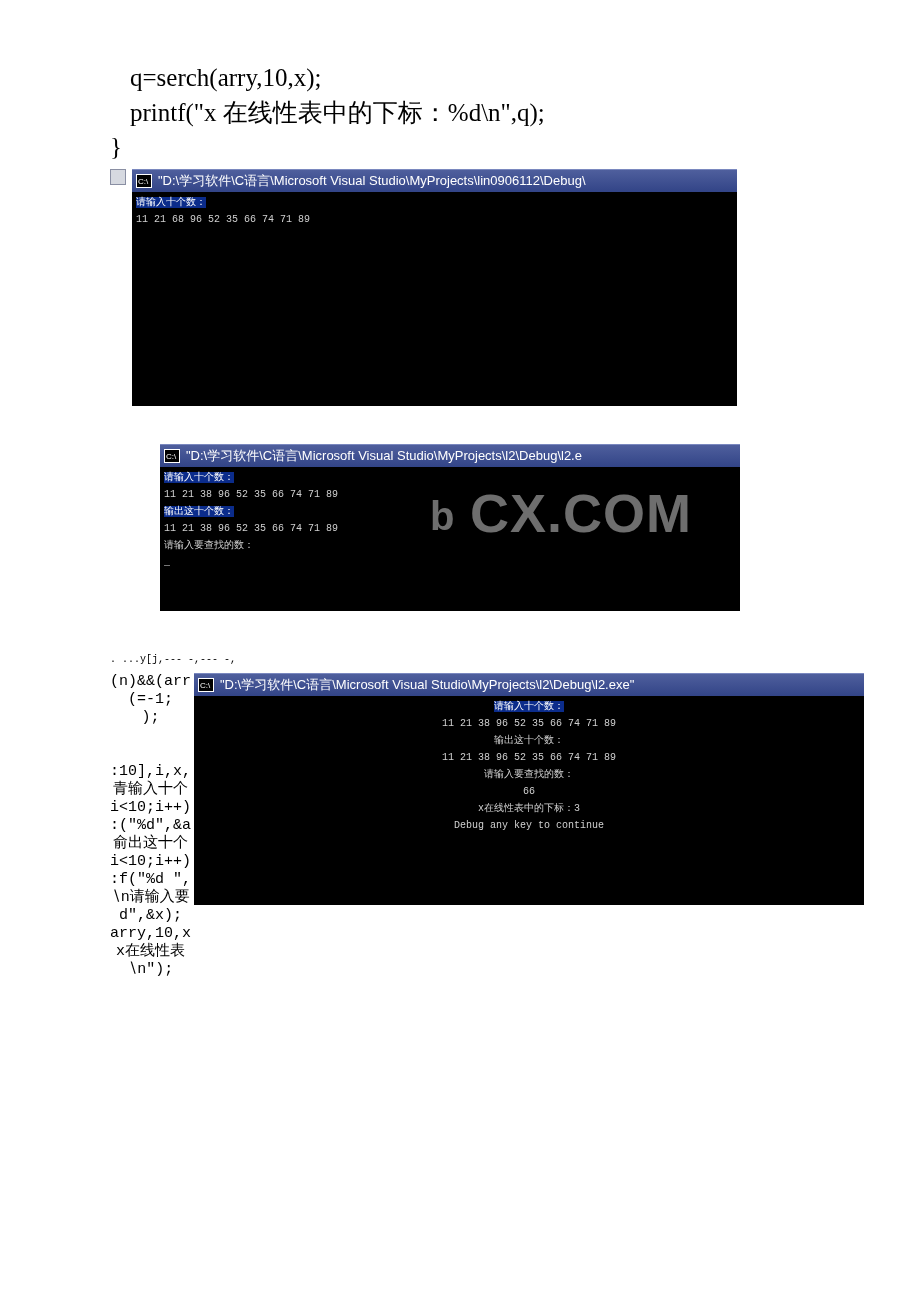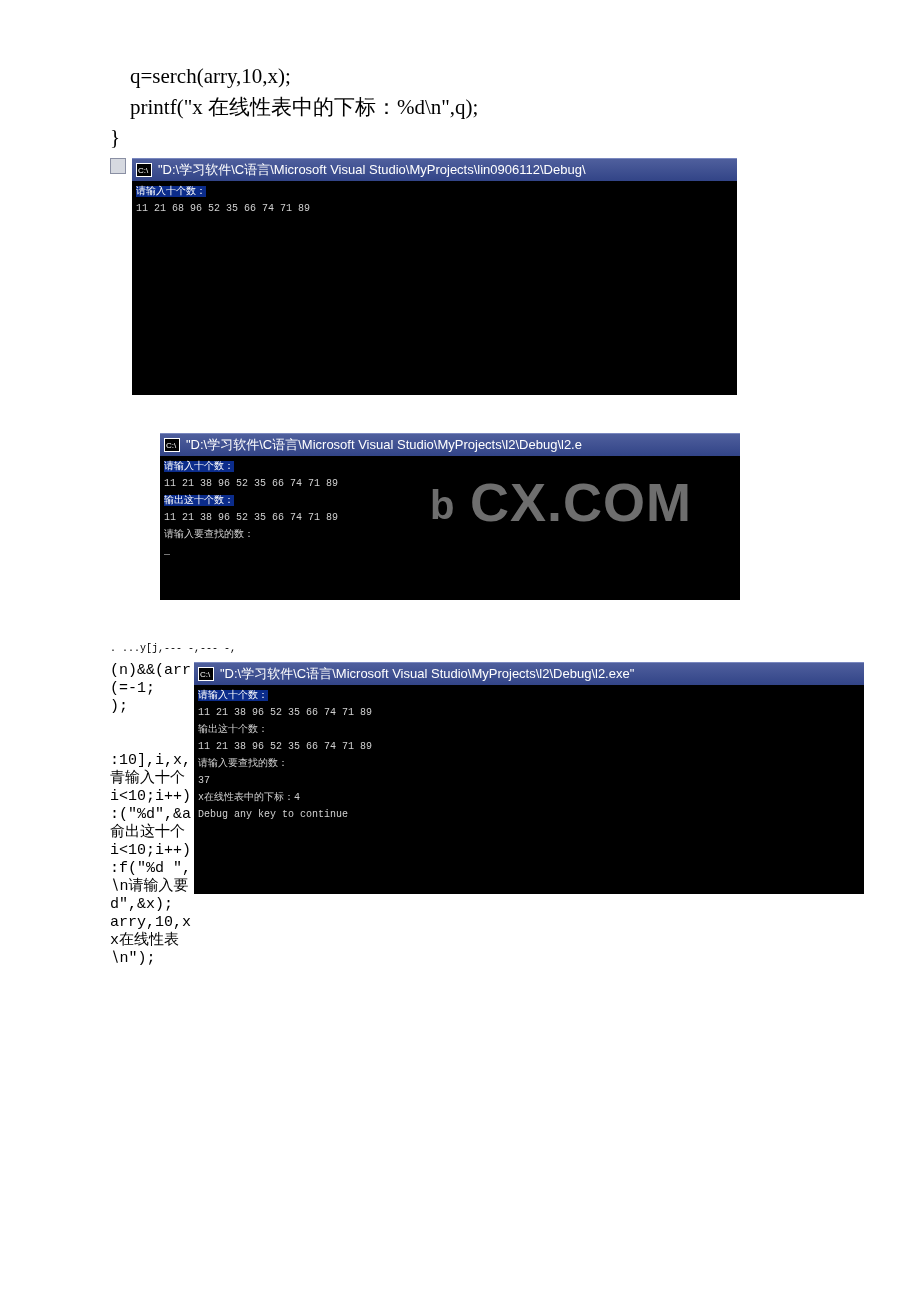--- a/index.html
+++ b/index.html
@@ -7,21 +7,21 @@
     padding: 0;
     background: #ffffff;
     font-family: "Times New Roman", serif;
     width: 920px;
   }
   .page {
     padding: 60px 50px 40px 50px;
     position: relative;
   }
   .code-line {
-    font-size: 21px;
+    font-size: 25px;
     color: #000;
     margin: 4px 0 4px 80px;
     font-family: "Times New Roman", serif;
   }
   .code-line.brace {
     margin-left: 60px;
   }
   .first-screenshot-wrap {
     margin: 8px 0 0 60px;
     position: relative;
@@ -194,21 +194,21 @@
 <span class="hl-blue">输出这十个数：</span>
 <span>11 21 38 96 52 35 66 74 71 89</span>
 <span>请输入要查找的数：</span>
 <span>_</span></div>
     </div>
   </div>
 
   <div class="fragment-sep">. ...y[j,--- -,--- -,</div>
   <div style="height:8px;"></div>
 
-  <div class="third-block" style="height:290px;">
+  <div class="third-block" style="height:290px;text-align:center;">
     <div class="left-code-col-3"><span>(n)&amp;&amp;(arr</span>
 <span>(=-1;</span>
 <span>);</span>
 
 
 <span>:10],i,x,</span>
 <span>青输入十个</span>
 <span>i&lt;10;i++)</span>
 <span>:("%d",&amp;a</span>
 <span>俞出这十个</span>
@@ -223,19 +223,19 @@
     <div class="third-console">
       <div class="titlebar">
         <div class="cmd-icon">C:\</div>
         <div class="title-text">"D:\学习软件\C语言\Microsoft Visual Studio\MyProjects\l2\Debug\l2.exe"</div>
       </div>
       <div class="console-body third-body"><span class="hl-blue">请输入十个数：</span>
 <span>11 21 38 96 52 35 66 74 71 89</span>
 <span>输出这十个数：</span>
 <span>11 21 38 96 52 35 66 74 71 89</span>
 <span>请输入要查找的数：</span>
-<span>37</span>
-<span>x在线性表中的下标：4</span>
+<span>66</span>
+<span>x在线性表中的下标：3</span>
 <span>Debug any key to continue</span></div>
     </div>
   </div>
 
 </div>
 
 </body></html>

